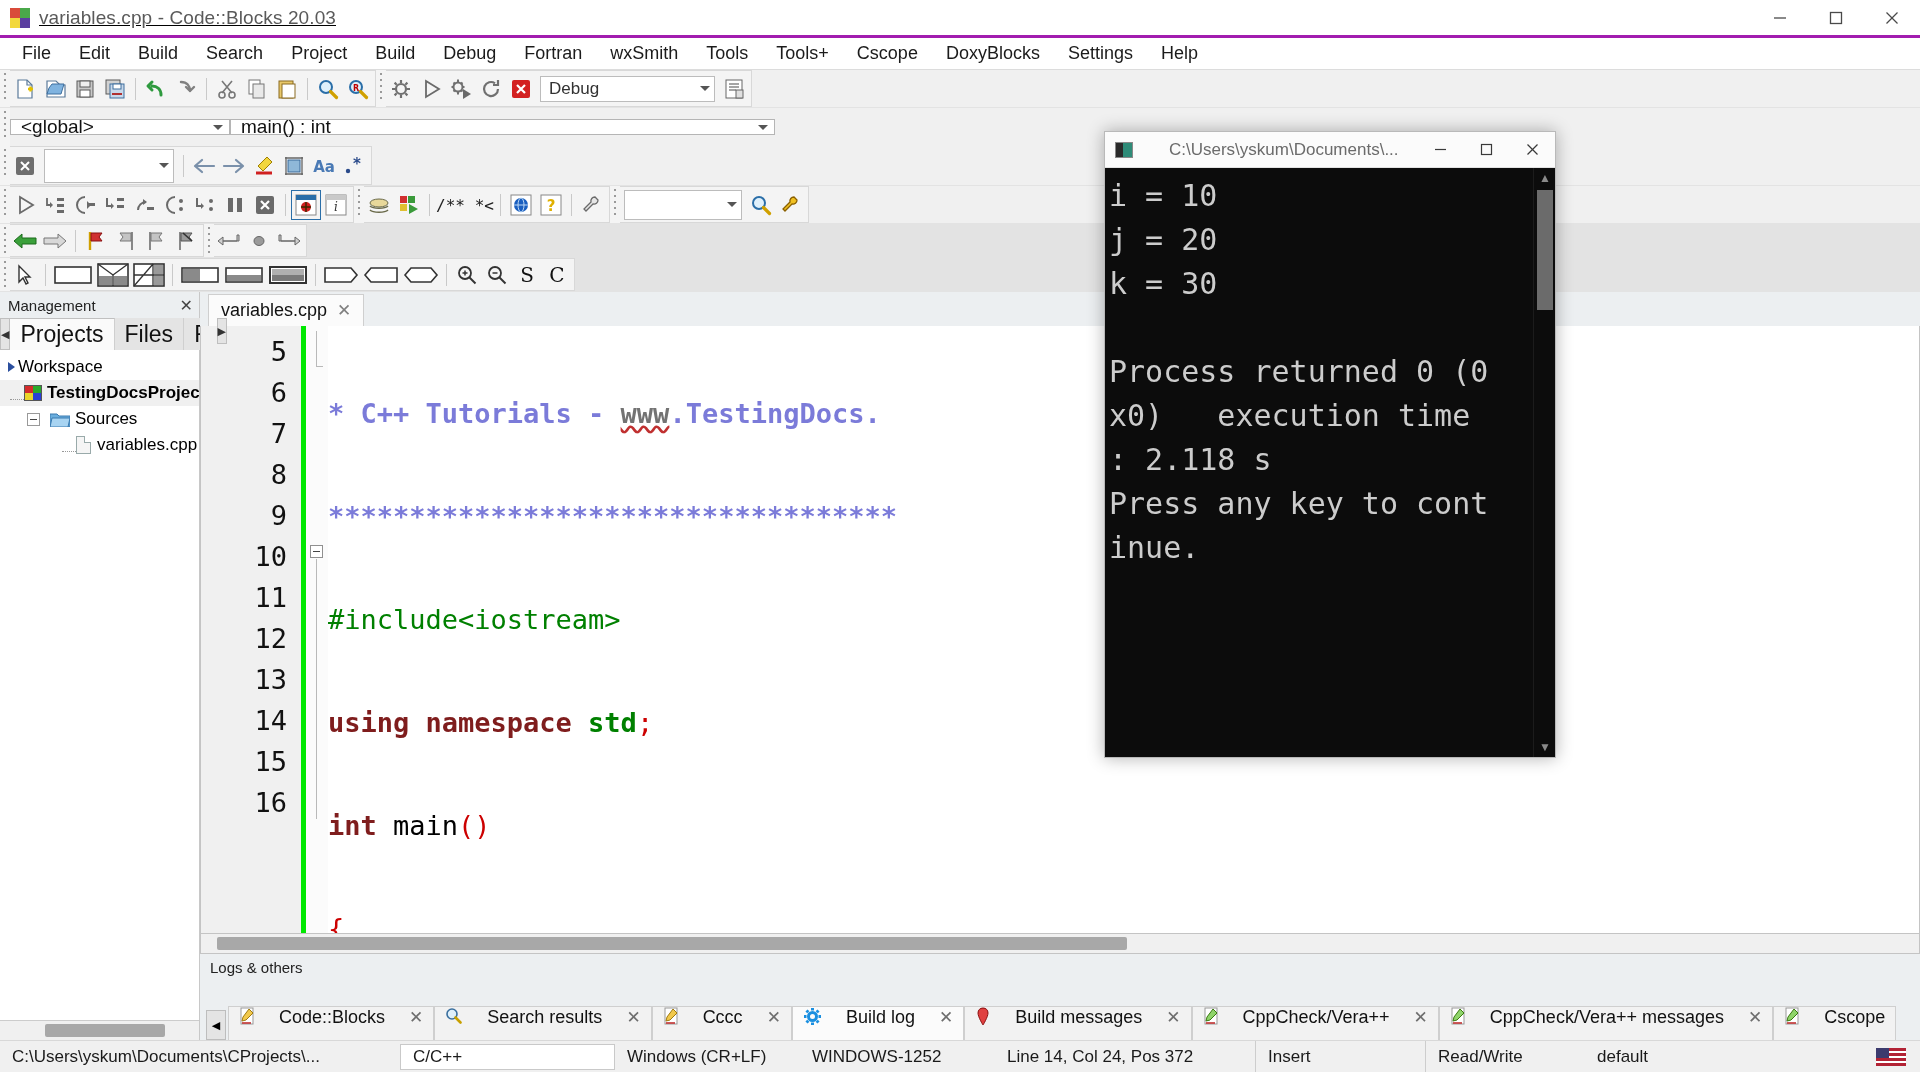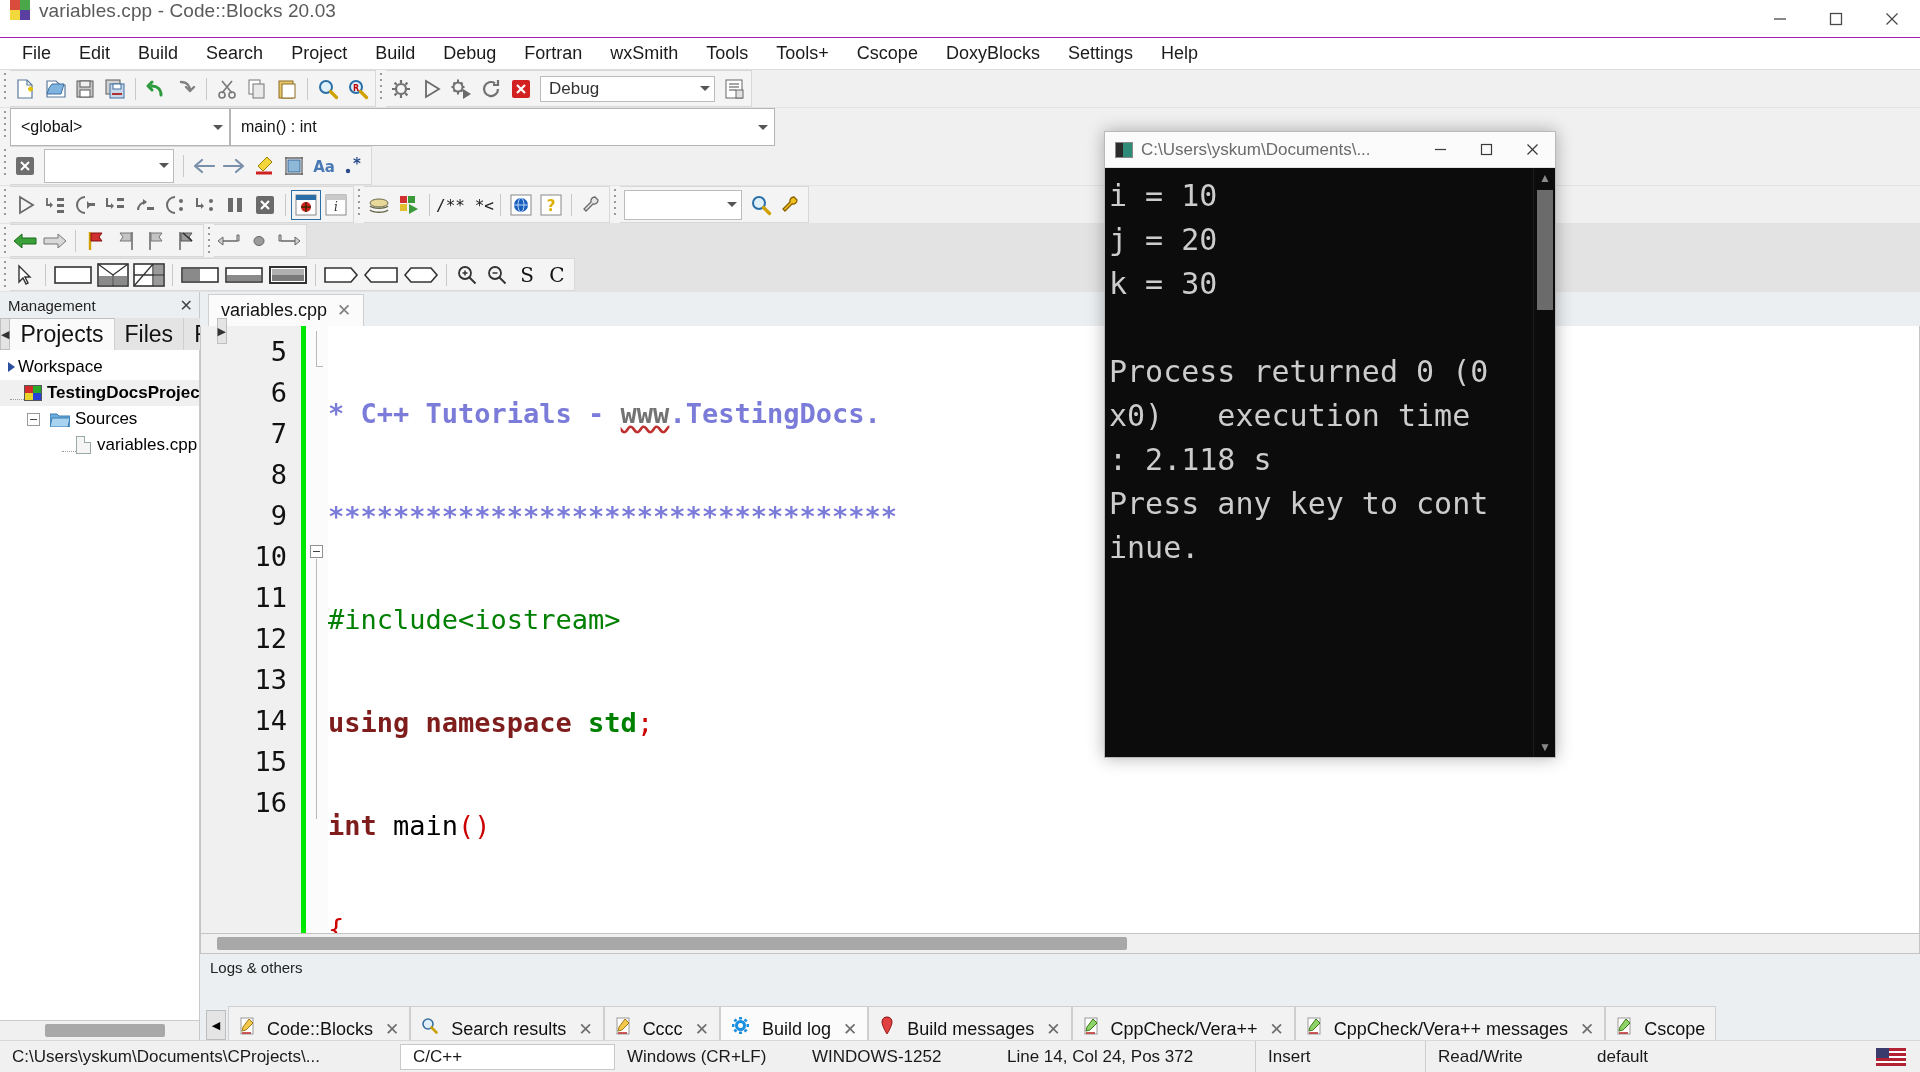--- a/index.html
+++ b/index.html
@@ -14,22 +14,23 @@
     position: relative;
     width: 1920px; height: 1072px;
     background: #f0f0f0;
     display: flex; flex-direction: column;
   }
 
   
   .titlebar {
     height: 38px; flex: 0 0 38px;
     background: #ffffff;
-    display: flex; 
-    border-bottom: 1px solid #a21caf;
+    display: flex; align-items: center;
+    border-bottom: 3px solid #a21caf;
+    text-decoration: underline;
   }
   .cb-logo {
     width: 20px; height: 20px; margin-left: 10px; margin-right: 9px;
     display: grid; grid-template-columns: 1fr 1fr; grid-template-rows: 1fr 1fr;
     flex: 0 0 auto;
   }
   .cb-logo i { display: block; }
   .title-text {
     font-size: 19px; color: #5a5a5a; white-space: nowrap;
     letter-spacing: .1px;
@@ -89,23 +90,23 @@
     height: 26px; background: #fff; border: 1px solid #bcbcbc;
     display: flex; align-items: center; padding: 0 4px 0 8px;
     font-size: 17px; color: #333; margin: 0 4px;
   }
   .tb-combo .cap { flex: 1 1 auto; white-space: nowrap; overflow: hidden; }
   .caret { width: 0; height: 0; border-left: 5px solid transparent; border-right: 5px solid transparent; border-top: 5px solid #555; margin-left: 6px; }
 
   
   .scope-row { height: 38px; flex: 0 0 38px; display: flex; align-items: center; background: #f0f0f0; }
   .scope-box {
-    height: 38px; background: #fff; border: 1px solid #b5b5b5;
+    height: 16px; background: #fff; border: 1px solid #b5b5b5;
     display: flex; align-items: center; padding: 0 6px 0 10px;
-    font-size: 16px; color: #111;
+    font-size: 19px; color: #111;
   }
 
   
   .middle { flex: 1 1 auto; display: flex; min-height: 0; }
 
   
   .mgmt { width: 200px; flex: 0 0 200px; display: flex; flex-direction: column; background: #f0f0f0; border-right: 1px solid #c8c8c8; }
   .mgmt-title { height: 26px; display: flex; align-items: center; padding: 0 6px 0 8px; font-size: 15px; color: #222; background: #eceff1; }
   .mgmt-title .x { margin-left: auto; font-size: 16px; color: #444; }
   .mgmt-tabs { height: 32px; display: flex; align-items: stretch; background: #e7e7e7; }
@@ -149,21 +150,21 @@
   .grn { color: #008000; font-weight: bold; }
 
   .hscroll { height: 20px; flex: 0 0 20px; background: #f0f0f0; border: 1px solid #c4c4c4; border-top: none; position: relative;}
   .hthumb { position: absolute; top: 3px; height: 13px; background: #a8a8a8; border-radius: 2px;}
 
   
   .logs { flex: 0 0 86px; background: #eceff1; display: flex; flex-direction: column; }
   .logs-title { height: 26px; display: flex; align-items: center; padding-left: 10px; font-size: 15px; color: #222; }
   .logs-tabs { flex: 1 1 auto; display: flex; align-items: flex-end; padding-left: 6px; overflow: hidden;}
   .logs-arrow { width: 20px; height: 30px; display: flex; align-items: center; justify-content: center; font-size: 11px; background: #e4e4e4; border: 1px solid #bdbdbd; margin-right: 2px;}
-  .log-tab { height: 34px; display: flex; align-items: flex-end; gap: 12px; padding: 0 10px; font-size: 18px; color: #111; background: #f2f2f2; border: 1px solid #cfcfcf; border-bottom: none; white-space: nowrap;}
+  .log-tab { height: 34px; display: flex; align-items: flex-start; gap: 24px; padding: 0 10px; font-size: 18px; color: #111; background: #f2f2f2; border: 1px solid #cfcfcf; border-bottom: none; white-space: nowrap;}
   .log-tab.active { background: #fbfbfb; }
   .log-tab .x { color: #6e6e6e; font-size: 17px; }
 
   
   .statusbar { height: 32px; flex: 0 0 32px; background: #f0f0f0; display: flex; align-items: center; font-size: 17px; color: #1a1a1a; border-top: 1px solid #d8d8d8;}
   .st { padding: 0 12px; height: 100%; display: flex; align-items: center; white-space: nowrap; }
   .st.bx { background: #fff; border: 1px solid #c9c9c9; height: 26px; }
   .st.sep { border-left: 1px solid #cdcdcd; }
   .flag { width: 30px; height: 18px; margin-left: auto; margin-right: 14px; background: linear-gradient(#b22234 0 14.3%, #fff 14.3% 28.6%, #b22234 28.6% 42.9%, #fff 42.9% 57.2%, #b22234 57.2% 71.5%, #fff 71.5% 85.8%, #b22234 85.8% 100%); position: relative; }
   .flag::after { content:""; position:absolute; left:0; top:0; width:13px; height:10px; background:#3c3b6e; }
@@ -172,21 +173,21 @@
   .console {
     position: absolute; left: 1104px; top: 131px; width: 452px; height: 627px;
     background: #f6f6f6; border: 1px solid #b9b9b9;
     box-shadow: 0 0 16px rgba(0,0,0,.30);
     display: flex; flex-direction: column;
   }
   .con-title { height: 36px; flex: 0 0 36px; background: #fbfbfb; display: flex; align-items: center; border-bottom: 1px solid #e2e2e2;}
   .con-icon { width: 18px; height: 16px; margin: 0 8px 0 10px; background: #fff; border: 1px solid #888; display: flex; flex: 0 0 18px;}
   .con-icon::before { content:""; width: 7px; background: #2a2a2a; }
   .con-icon::after  { content:""; width: 9px; background: #2e8b78; }
-  .con-title-text { font-size: 17px; color: #6b6b6b; white-space: nowrap; overflow: hidden; }
+  .con-title-text { font-size: 17px; color: #6b6b6b; white-space: nowrap; overflow: hidden; margin-left: 28px; }
   .con-btns { margin-left: auto; display: flex; height: 100%; }
   .con-btn { width: 46px; height: 100%; display: flex; align-items: center; justify-content: center; color: #3a3a3a; }
   .con-body { flex: 1 1 auto; background: #0c0c0c; display: flex; min-height: 0; position: relative; }
   .con-text { flex: 1 1 auto; color: #ccc; font-family: "DejaVu Sans Mono", monospace; font-size: 30px; line-height: 44px; padding: 6px 0 0 4px; white-space: pre; overflow: hidden;}
   .con-scroll { width: 22px; flex: 0 0 22px; background: #0c0c0c; position: relative; border-left: 1px solid #1c1c1c;}
   .con-scroll .up, .con-scroll .dn { position: absolute; left: 3px; width: 16px; height: 16px; color: #8a8a8a; font-size: 12px; display: flex; align-items: center; justify-content: center;}
   .con-scroll .up { top: 2px; } .con-scroll .dn { bottom: 2px; }
   .con-thumb { position: absolute; left: 3px; top: 22px; width: 16px; height: 120px; background: #6b6b6b; }
 </style>
 </head>

